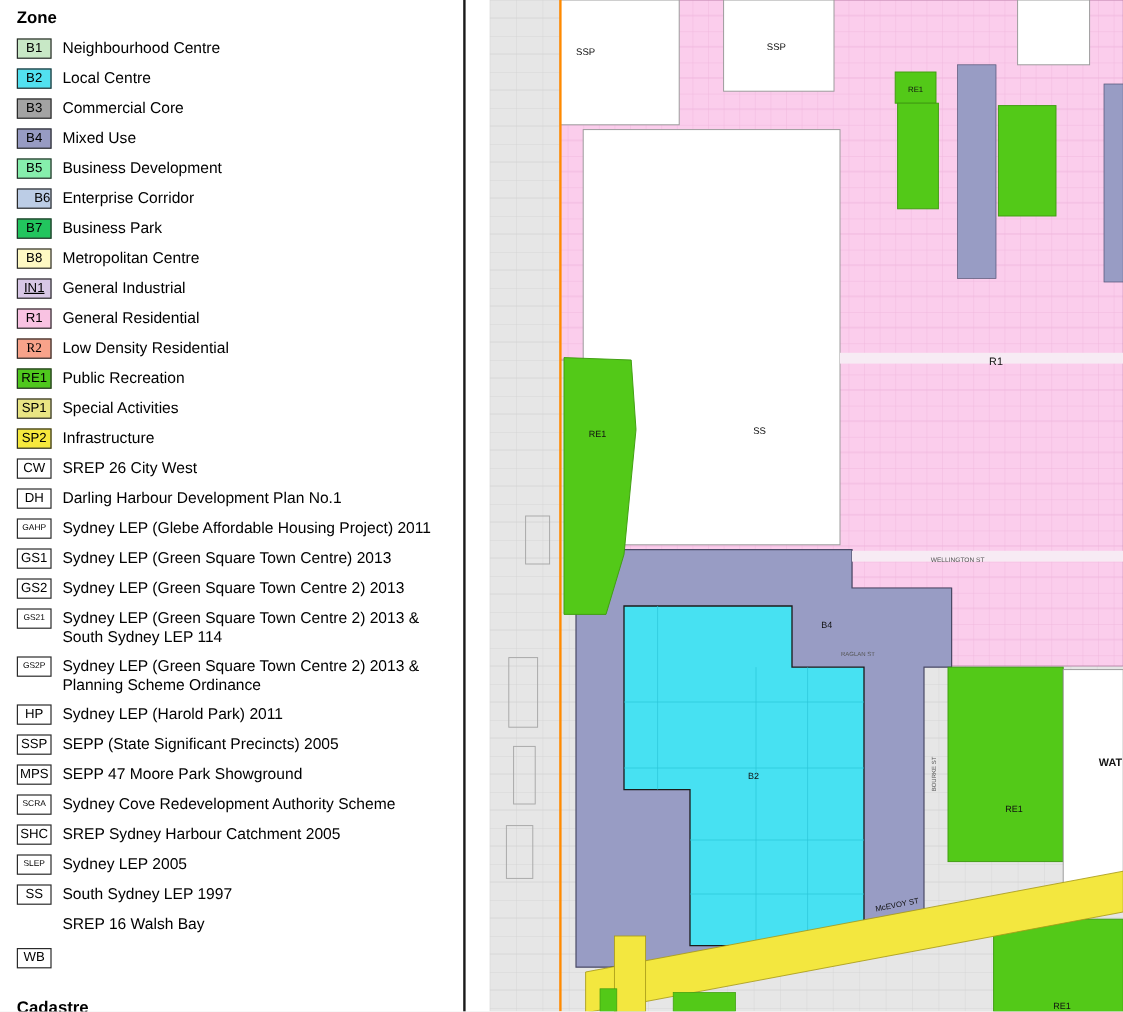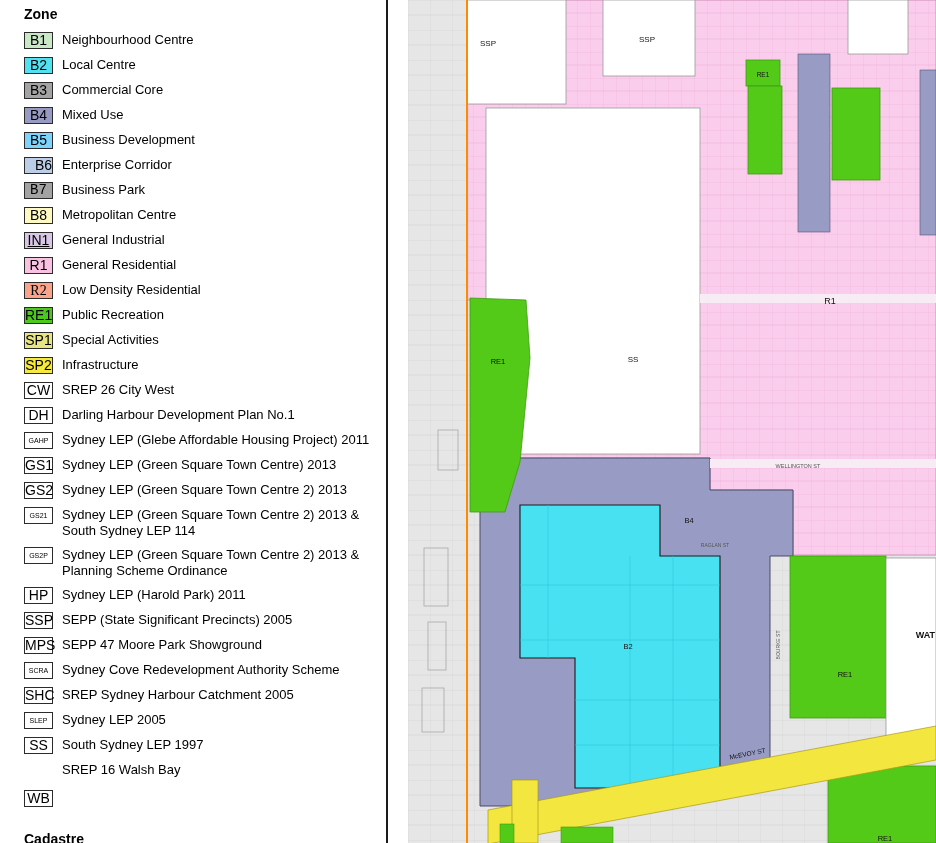--- a/index.html
+++ b/index.html
@@ -2,28 +2,28 @@
 <html><head>
 <meta charset="utf-8">
 <style>
   html,body{margin:0;padding:0}
   body{
     width:936px;height:843px;overflow:hidden;background:#fff;
     font-family:"Liberation Sans",sans-serif;position:relative;color:#000;
   }
   .legend{
     position:absolute;left:0;top:0;width:386px;height:843px;background:#fff;
-    padding:6px 0 0 24px;box-sizing:border-box;
+    padding:6px 0 0 14px;box-sizing:border-box;
   }
   .zone-heading,.cadastre-heading{font-size:14px;font-weight:bold;margin:0 0 10px 0}
   .cadastre-heading{margin:24px 0 0 0}
   .legend-item{display:flex;align-items:flex-start;margin-bottom:8px}
   .swatch{
     flex:0 0 27px;width:27px;height:15px;border:1px solid #2b2b2b;margin-right:9px;
-    font-size:14px;line-height:15px;text-align:center;color:#000;letter-spacing:0;
+    font-size:11px;line-height:15px;text-align:center;color:#000;letter-spacing:0;
   }
   .zlabel{font-size:13px;line-height:16px;max-width:328px}
   .divider{position:absolute;left:386px;top:0;width:2px;height:843px;background:#1a1a1a}
   #map{position:absolute;left:408px;top:0;background:#e6e6e6}
   svg{font-family:"Liberation Sans",sans-serif}
 </style>
 </head>
 <body>
 
 <div class="legend">
@@ -39,29 +39,29 @@
       </div>
       <div class="legend-item">
         <span class="swatch" style="background: #a3a3a3;">B3</span>
         <span class="zlabel">Commercial Core</span>
       </div>
       <div class="legend-item">
         <span class="swatch" style="background: rgb(151, 155, 195);">B4</span>
         <span class="zlabel">Mixed Use</span>
       </div>
       <div class="legend-item">
-        <span class="swatch" style="background: #7dd3fc;">B5</span>
+        <span class="swatch" style="background: #86efac;">B5</span>
         <span class="zlabel">Business Development</span>
       </div>
       <div class="legend-item">
         <span class="swatch" style="background: rgb(188, 205, 230); text-align: right;">B6</span>
         <span class="zlabel">Enterprise Corridor</span>
       </div>
       <div class="legend-item">
-        <span class="swatch" style="background: #a3a3a3; font-family: Liberation Mono, monospace;">B7</span>
+        <span class="swatch" style="background: #22c55e;">B7</span>
         <span class="zlabel">Business Park</span>
       </div>
       <div class="legend-item">
         <span class="swatch" style="background: #fef9c3;">B8</span>
         <span class="zlabel">Metropolitan Centre</span>
       </div>
       <div class="legend-item">
         <span class="swatch" style="background: rgb(216, 199, 230); text-decoration: underline;">IN1</span>
         <span class="zlabel">General Industrial</span>
       </div>

